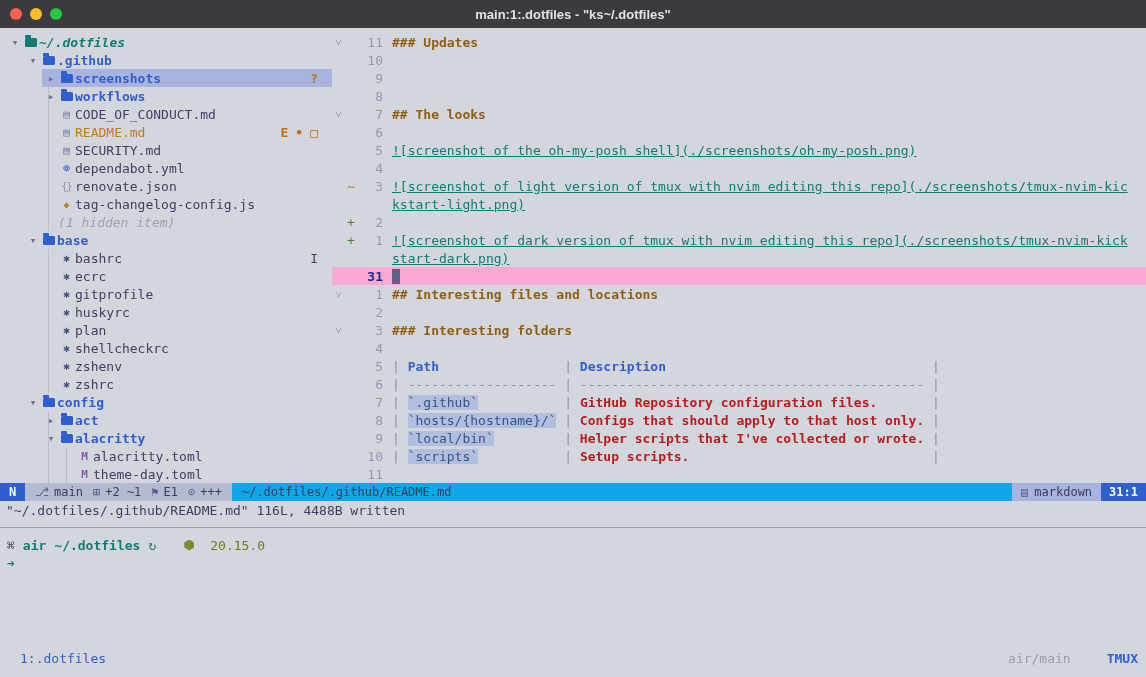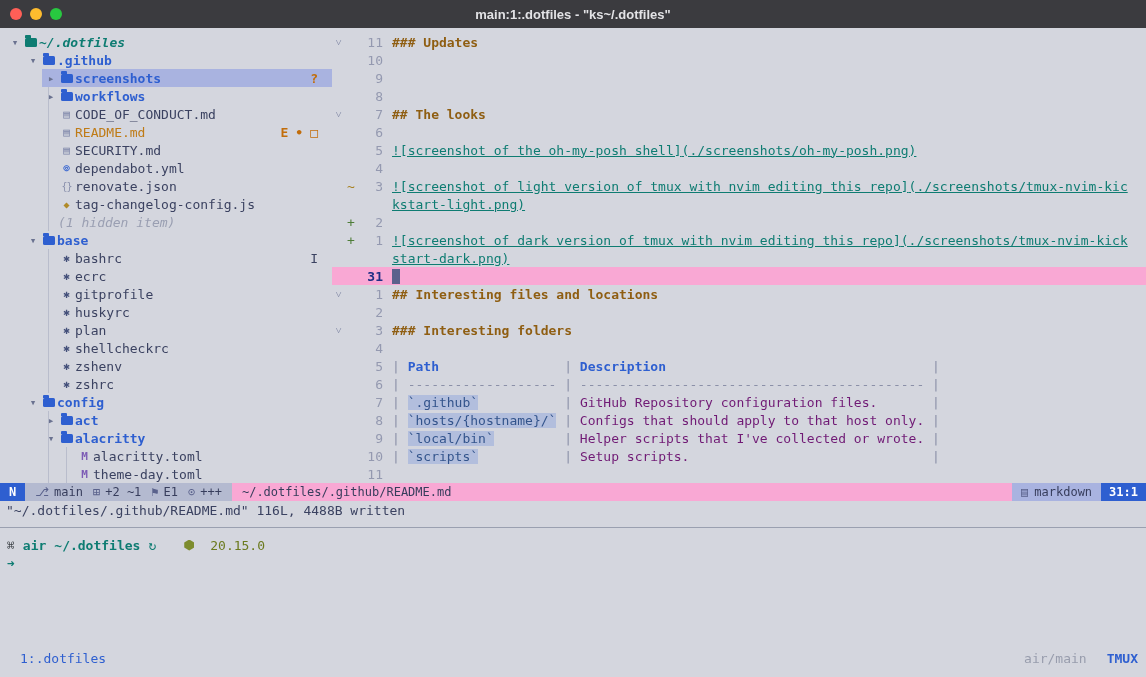--- a/index.html
+++ b/index.html
@@ -52,48 +52,48 @@
   .sign-add { color:#4e7d38; } .sign-ch { color:#a8801f; }
   .ed-num { width:26px; flex:none; text-align:right; color:#9499b0; }
   .ed-num.cur { color:#1e2f85; font-weight:bold; }
   .ed-text { padding-left:9px; white-space:pre; }
   .seg-h { color:#8f5e12; font-weight:bold; }
   .seg-code { background:#b2bedd; color:#33548c; }
   .seg-link { color:#0e7c72;text-decoration:underline; }
   .seg-url { color:#0e7c72; text-decoration:underline; }
   .seg-pipe, .seg-dash { color:#8b90a8; }
   .seg-th { color:#2e5fd0; font-weight:bold; }
-  .seg-txt { color:#701a75; }
+  .seg-txt { color:#b91c1c;font-weight:bold; }
   .cursor-block { display:inline-block; width:8px; height:15px; background:#5a628c; vertical-align:middle; }
   
   .status-row { position:absolute; top:455px; left:0; right:0; height:18px; display:flex; font-size:12px; }
   .nt-status { width:332px; flex:none; background:#a9b3e0; color:#2c3254; padding-left:6px; display:flex; align-items:center; }
   .lualine { flex:1; display:flex; align-items:stretch; background:#b4bad0; color:#373d5c; overflow:hidden; }
   .ll-mode { background:#2e5fd0; color:#fff; font-weight:bold; padding:0 9px; display:flex; align-items:center; }
   .ll-a { padding:0 10px; display:flex; gap:10px; align-items:center; }
   .ll-group { display:flex; gap:5px; align-items:center; }
   .ll-icon { color:#5a628c; }
-  .ll-path { flex:1; background:#f9a8d4; display:flex; align-items:center; padding:0 10px; }
+  .ll-path { flex:1; background:#0ea5e9; display:flex; align-items:center; padding:0 10px; }
   .ll-ft { background:#a9b3e0; padding:0 9px; display:flex; gap:6px; align-items:center; }
   .ll-pos { background:#2e5fd0; color:#fff; font-weight:bold; padding:0 8px; display:flex; align-items:center; }
   .cmdline { position:absolute; top:473px; left:0; right:0; height:18px; padding-left:6px; color:#3b4261; white-space:pre; display:flex; align-items:center; }
   
   .pane-divider { position:absolute; top:499px; left:0; right:0; height:1px; background:#9aa0b0; }
   .shell { position:absolute; top:508px; left:0; right:0; }
   .prompt-line { height:18px; padding-left:7px; display:flex; align-items:center; white-space:pre; }
   .p-apple { color:#3a3f44; margin-right:8px; }
   .p-host { color:#0e7c72; font-weight:bold; margin-right:8px; }
   .p-path { color:#0e7c72; font-weight:bold; margin-right:8px; }
   .p-sync { color:#0e7c72; }
   .p-node { color:#6b7a1e; display:flex; align-items:center; gap:16px; margin-left:28px; }
   .hexagon { width:10px; height:11px; background:#7d8c2e; clip-path:polygon(50% 0,100% 27%,100% 73%,50% 100%,0 73%,0 27%); display:inline-block; }
   .p-arrow { color:#0e7c72; font-weight:bold; }
   .tmux-bar { position:absolute; bottom:10px; left:12px; right:0; height:18px; display:flex; align-items:center; padding:0 8px; }
   .tb-left { color:#2e5fd0; }
-  .tb-right { margin-left:auto; display:flex; gap:20px; }
+  .tb-right { margin-left:auto; display:flex; gap:36px; }
   .tb-session { color:#989dad; }
   .tb-label { color:#2e5fd0; font-weight:bold; }
 </style>
 </head>
 <body>
 
 <div class="window">
 
   <div class="titlebar">
     <div class="traffic">

